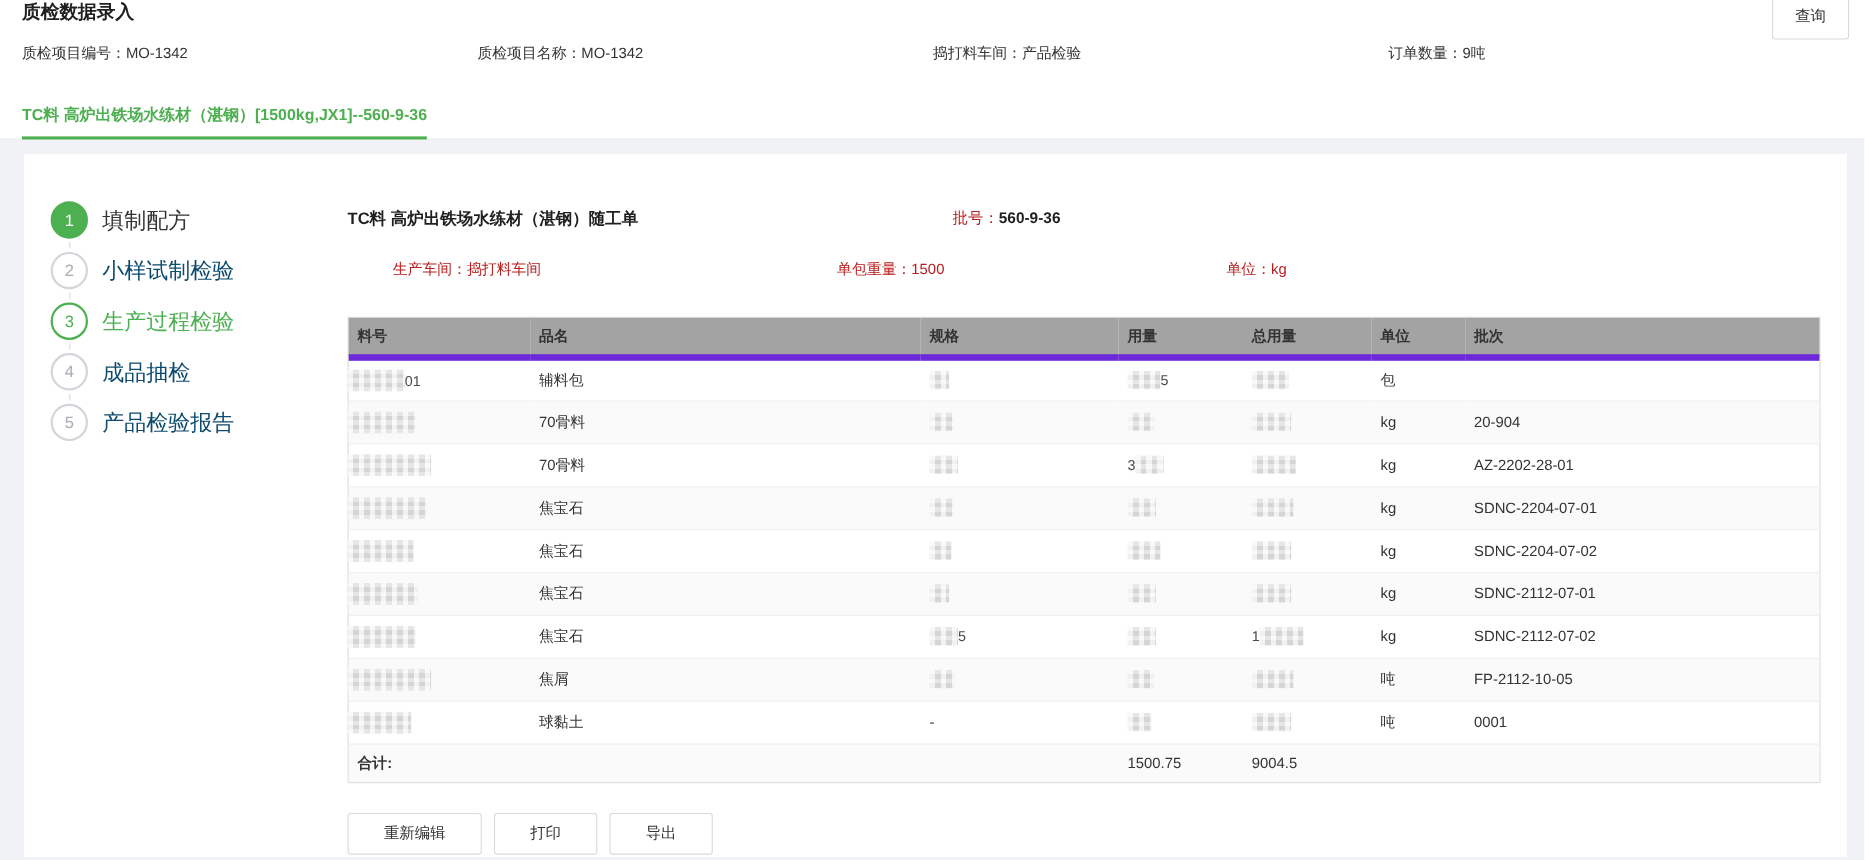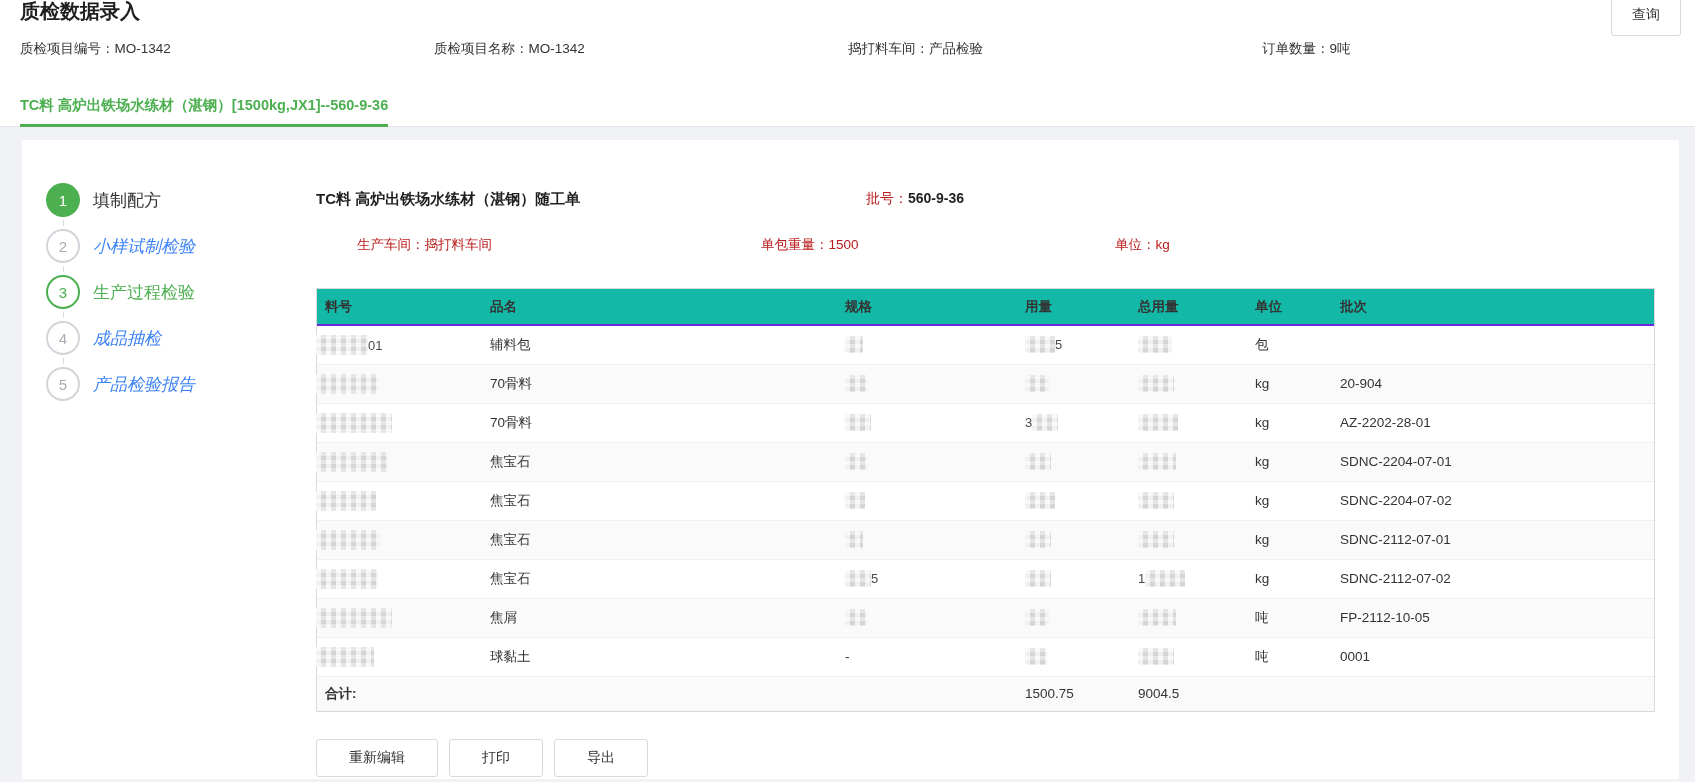--- a/index.html
+++ b/index.html
@@ -6,21 +6,21 @@
   html,body { margin:0; padding:0; }
   body {
     width:1695px; height:782px; overflow:hidden; position:relative;
     background:#fff; color:#333;
     font-family:"Liberation Sans","DejaVu Sans",sans-serif;
     font-size:14px;
   }
 
   
   .topbar { position:relative; height:127px; background:#fff; border-bottom:1px solid #e4e7ed; }
-  .page-title { position:absolute; left:20px; top:0; font-size:20px; font-weight:700; color:#1f1f1f; line-height:22px; }
+  .page-title { position:absolute; left:20px; top:0; font-size:17px; font-weight:700; color:#1f1f1f; line-height:22px; }
   .query-btn {
     position:absolute; right:14px; top:-6px;
     background:#fff; border:1px solid #d9d9d9; border-radius:3px;
     padding:11px 20px; font-size:14px; color:#333; cursor:pointer;
     font-family:inherit;
   }
   .header-fields { position:absolute; left:20px; top:40px; display:flex; font-size:13.5px; color:#333; }
   .hfield { width:414px; white-space:nowrap; }
   .hfield .lbl { color:#333; }
 
@@ -42,41 +42,41 @@
     content:""; position:absolute; left:17px; top:37px; width:1px; height:6px; background:#d8dade;
   }
   .step-circle {
     width:34px; height:34px; border-radius:50%; flex:none;
     display:flex; align-items:center; justify-content:center;
     font-size:15px; line-height:1;
   }
   .step.done    .step-circle { background:#4caf50; color:#fff; }
   .step.active  .step-circle { background:#fff; border:2px solid #4caf50; color:#4caf50; }
   .step.pending .step-circle { background:#fff; border:2px solid #d2d5da; color:#a9acb3; }
-  .step-label { margin-left:13px; font-size:17px; white-space:nowrap; }
+  .step-label { margin-left:13px; font-size:20px; white-space:nowrap; }
   .step.done    .step-label { color:#333; }
   .step.active  .step-label { color:#4caf50; }
-  .step.pending .step-label { color:#3b82f6;font-style:italic; }
+  .step.pending .step-label { color:#0c4a6e; }
 
   
   .ws-title { position:absolute; left:294px; top:50px; font-size:15px; font-weight:700; color:#1f1f1f; }
   .ws-batch { position:absolute; left:844px; top:50px; font-size:14px; }
   .ws-batch .lbl { color:#b91c1c; }
   .ws-batch .val { font-weight:700; color:#1f1f1f; }
   .ws-info { position:absolute; left:335px; top:96px; display:flex; font-size:13.5px; color:#b91c1c; }
   .ifield { white-space:nowrap; }
   .ifield:nth-child(1) { width:404px; }
   .ifield:nth-child(2) { width:354px; }
   .ifield:nth-child(3) { width:328px; }
 
   
   .table-wrap { position:absolute; left:294px; top:148px; width:1339px; border:1px solid #d9d9d9; }
   table { border-collapse:collapse; table-layout:fixed; width:1337px; font-size:13.5px; color:#333; }
   th, td { padding:0 8px; text-align:left; overflow:visible; white-space:nowrap; }
-  thead th { height:36px; font-weight:700; background:#14b8a6; border-bottom:2px solid #6d28d9; }
+  thead th { height:36px; font-weight:700; background:#a3a3a3; border-bottom:6px solid #6d28d9; }
   tbody td { height:39px; border-bottom:1px solid #f0f0f0; }
   tbody tr:nth-child(even) td { background:#fafafa; }
   tfoot td { height:35px; background:#fafafa; }
   tfoot .total-label { font-weight:700; }
 
   
   .mosaic {
     display:inline-block; height:17px; vertical-align:middle; border-radius:1px;
     background-color:#e9e9e9;
     background-image:

